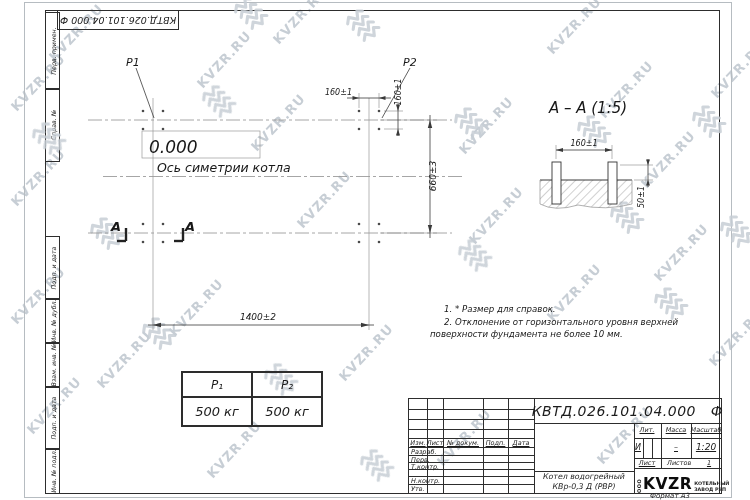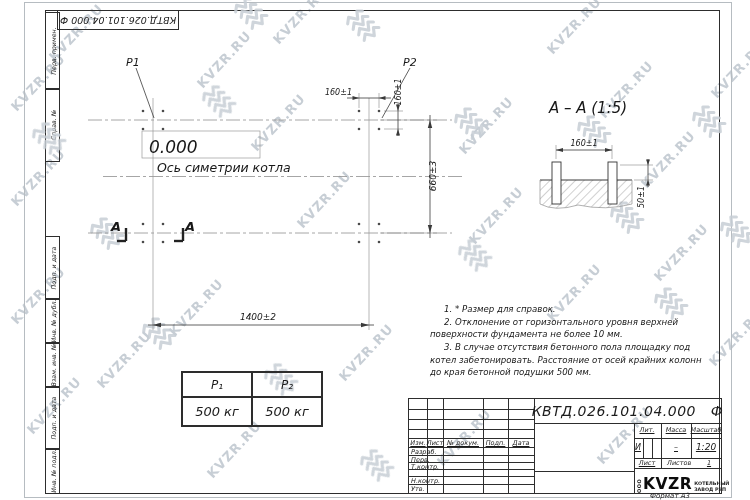--- a/index.html
+++ b/index.html
@@ -256,21 +256,20 @@
         <text x="588" y="113" font-size="15" text-anchor="middle">А – А (1:5)</text>
         <text x="584" y="146" font-size="8" text-anchor="middle">160±1</text>
         <text transform="rotate(-90 644 197)" x="644" y="197" font-size="8" text-anchor="middle">50±1</text>
       </g>
     </g>
   </svg>
 
   <div id="notes">
     <p>1. * Размер для справок.</p>
     <p>2. Отклонение от горизонтального уровня верхней поверхности фундамента не более 10 мм.</p>
-    <p>3. В случае отсутствия бетонного пола площадку под котел забетонировать. Расстояние от осей крайних колонн до края бетонной подушки 500 мм.</p>
   </div>
 
   <div id="load-table">
     <div class="hd">P₁</div>
     <div class="hd">P₂</div>
     <div class="val">500 кг</div>
     <div class="val">500 кг</div>
   </div>
 
   <div id="tblock">
@@ -308,20 +307,24 @@
     <span class="tb-lbl tb-c" style="left:112px;top:40px">Дата</span>
 
     <span class="tb-lbl" style="left:2px;top:49px">Разраб.</span>
     <span class="tb-lbl" style="left:2px;top:57px">Перв.</span>
     <span class="tb-lbl" style="left:2px;top:64px">Т.контр.</span>
     <span class="tb-lbl" style="left:2px;top:78px">Н.контр.</span>
     <span class="tb-lbl" style="left:2px;top:86px">Утв.</span>
 
     <div id="tb-docnum">КВТД.026.101.04.000   Ф</div>
 
+    <div id="tb-product">
+      <span>Котел водогрейный</span>
+      <span>КВр-0,3 Д (РВР)</span>
+    </div>
 
     <span class="tb-lbl tb-c" style="left:238px;top:27px">Лит.</span>
     <span class="tb-lbl tb-c" style="left:267px;top:27px">Масса</span>
     <span class="tb-lbl tb-c" style="left:297px;top:27px">Масштаб</span>
     <span class="tb-lbl tb-c" style="left:229px;top:44px;font-size:8px">И</span>
     <span class="tb-lbl tb-c" style="left:267px;top:44px;font-size:8px">–</span>
     <span class="tb-lbl tb-c" style="left:297px;top:43px;font-size:9px">1:20</span>
     <span class="tb-lbl tb-c" style="left:238px;top:60px">Лист</span>
     <span class="tb-lbl" style="left:258px;top:60px">Листов</span>
     <span class="tb-lbl tb-c" style="left:300px;top:60px">1</span>

